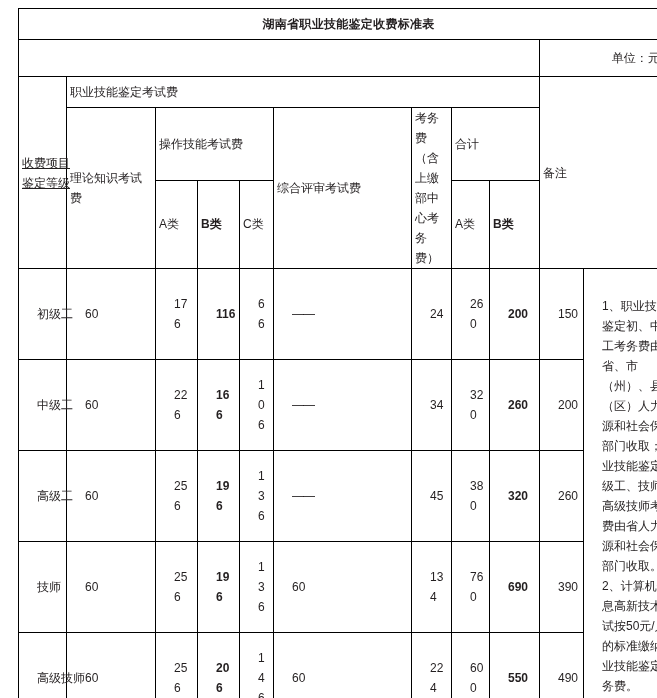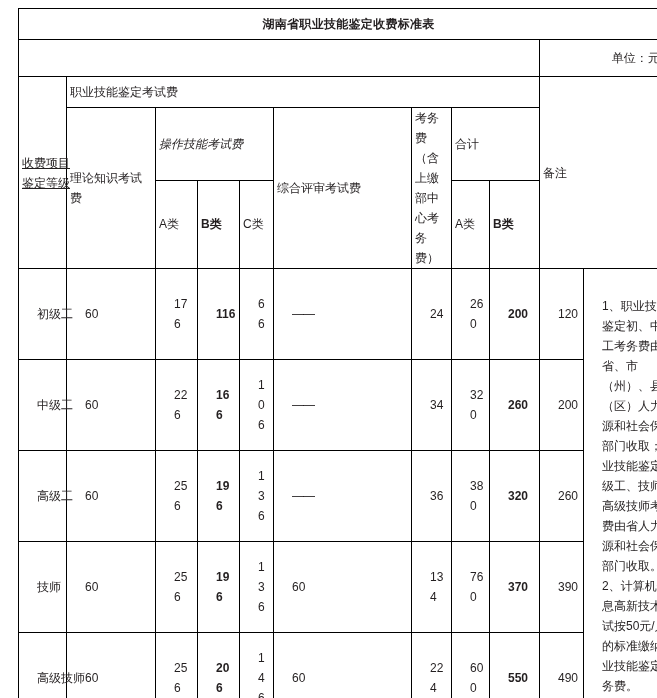--- a/index.html
+++ b/index.html
@@ -150,21 +150,21 @@
       <td class="h-stub" rowspan="3">
         <span class="l1">收费项目</span>
         <span class="l2">鉴定等级</span>
       </td>
       <td class="h-group" colspan="8" style="height:30px;">职业技能鉴定考试费</td>
       <td rowspan="3" class="h-remark" colspan="2">备注</td>
     </tr>
 
     <tr>
       <td rowspan="2" class="h-mid" style="height:54px;">理论知识考试费</td>
-      <td colspan="3" class="h-group" style="height:54px;font-style:italic;">操作技能考试费</td>
+      <td colspan="3" class="h-group" style="height:54px;">操作技能考试费</td>
       <td rowspan="2" class="h-tall">综合评审考试费</td>
       <td rowspan="2" class="h-wrap">考务费（含上缴部中心考务费）</td>
       <td colspan="3" class="h-group">合计</td>
     </tr>
 
     <tr>
       <td class="h-sub" style="height:66px;">A类</td>
       <td class="h-sub bold">B类</td>
       <td class="h-sub">C类</td>
       <td class="h-sub">A类</td>
@@ -175,21 +175,21 @@
     <tr class="data-row">
       <td class="level-cell">初级工</td>
       <td class="num">60</td>
       <td class="num">176</td>
       <td class="num bold">116</td>
       <td class="num">66</td>
       <td class="dash">——</td>
       <td class="num">24</td>
       <td class="num">260</td>
       <td class="num bold">200</td>
-      <td class="num">120</td>
+      <td class="num">150</td>
       <td class="remark-body" rowspan="5">1、职业技能鉴定初、中级工考务费由省、市（州）、县（区）人力资源和社会保障部门收取；职业技能鉴定高级工、技师、高级技师考务费由省人力资源和社会保障部门收取。2、计算机信息高新技术考试按50元/人的标准缴纳职业技能鉴定考务费。</td>
     </tr>
 
     <tr class="data-row">
       <td class="level-cell">中级工</td>
       <td class="num">60</td>
       <td class="num">226</td>
       <td class="num bold">166</td>
       <td class="num">106</td>
       <td class="dash">——</td>
@@ -199,36 +199,36 @@
       <td class="num">200</td>
     </tr>
 
     <tr class="data-row">
       <td class="level-cell">高级工</td>
       <td class="num">60</td>
       <td class="num">256</td>
       <td class="num bold">196</td>
       <td class="num">136</td>
       <td class="dash">——</td>
-      <td class="num">36</td>
+      <td class="num">45</td>
       <td class="num">380</td>
       <td class="num bold">320</td>
       <td class="num">260</td>
     </tr>
 
     <tr class="data-row">
       <td class="level-cell">技师</td>
       <td class="num">60</td>
       <td class="num">256</td>
       <td class="num bold">196</td>
       <td class="num">136</td>
       <td class="num">60</td>
       <td class="num">134</td>
       <td class="num">760</td>
-      <td class="num bold">370</td>
+      <td class="num bold">690</td>
       <td class="num">390</td>
     </tr>
 
     <tr class="data-row">
       <td class="level-cell">高级技师</td>
       <td class="num">60</td>
       <td class="num">256</td>
       <td class="num bold">206</td>
       <td class="num">146</td>
       <td class="num">60</td>

